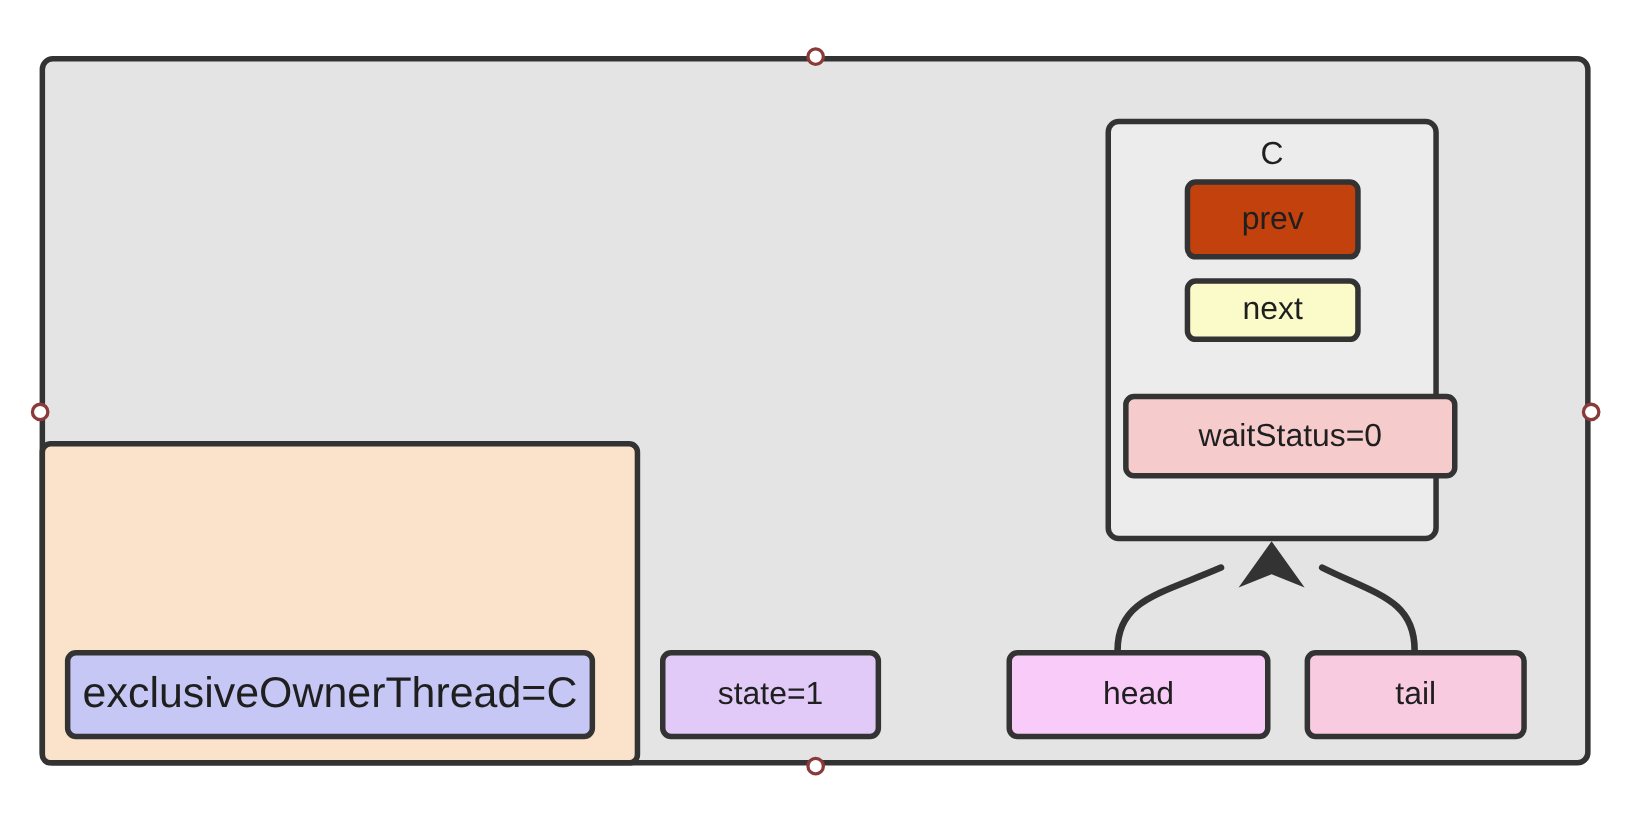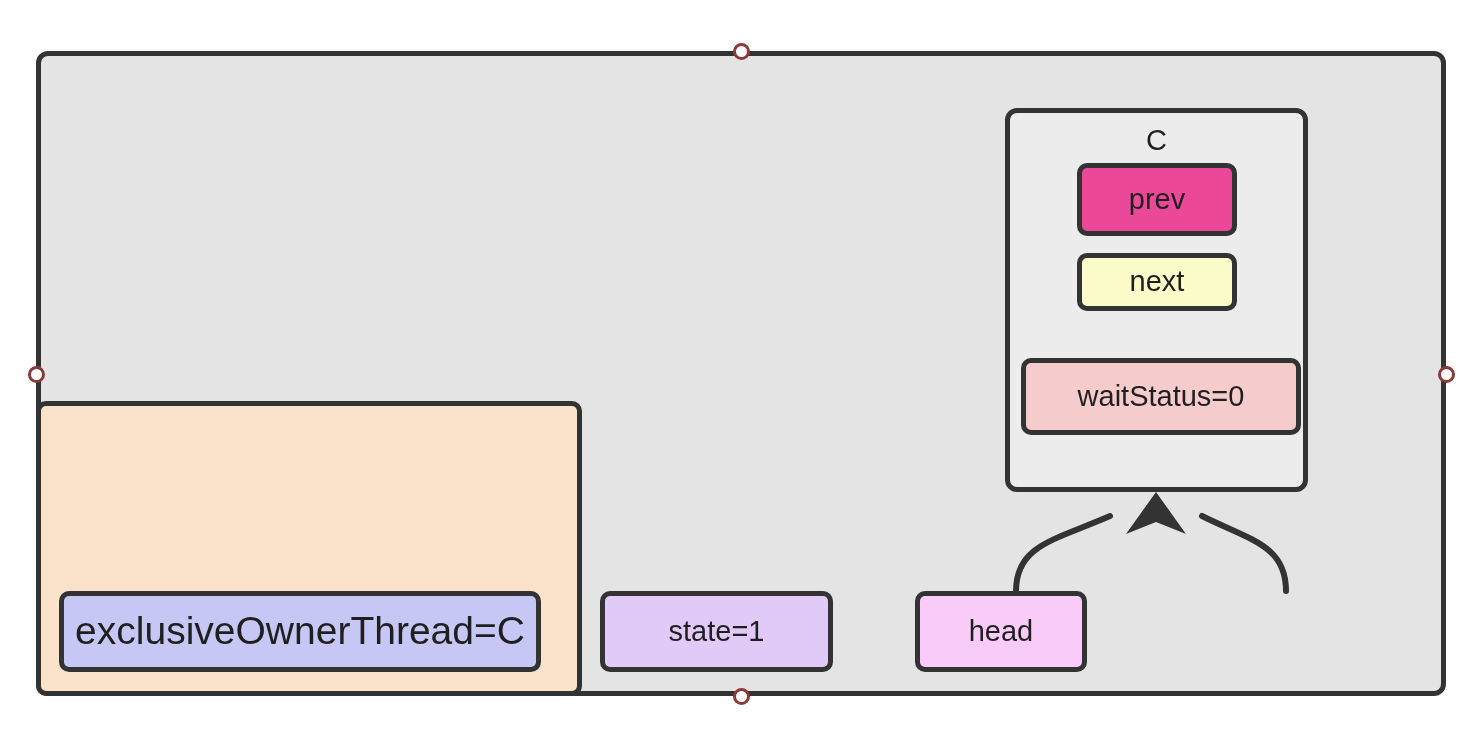--- a/index.html
+++ b/index.html
@@ -79,66 +79,66 @@
     font-size: 29px;
     color: #1f1f1f;
   }
 
   
   #prev-box {
     left: 1077px;
     top: 163px;
     width: 160px;
     height: 73px;
-    background: #ec4899;
+    background: #c2410c;
     font-size: 29px;
     z-index: 4;
   }
   #next-box {
     left: 1077px;
     top: 253px;
     width: 160px;
     height: 58px;
     background: #fbfbca;
     font-size: 29px;
     z-index: 4;
   }
   #waitstatus-box {
     left: 1021px;
     top: 358px;
-    width: 280px;
+    width: 304px;
     height: 77px;
     background: #f6cbcb;
     font-size: 29px;
     z-index: 4;
   }
 
   
   #exclusive-owner-thread-box {
     left: 59px;
     top: 591px;
     width: 482px;
     height: 81px;
     background: #c7c7f6;
     font-size: 39px;
     z-index: 5;
   }
   #state-box {
     left: 600px;
     top: 591px;
-    width: 233px;
+    width: 201px;
     height: 81px;
     background: #e1caf7;
     font-size: 29px;
     z-index: 5;
   }
   #head-box {
     left: 915px;
     top: 591px;
-    width: 172px;
+    width: 240px;
     height: 81px;
     background: #f9cbf8;
     font-size: 29px;
     z-index: 5;
   }
   #tail-box {
     left: 1186px;
     top: 591px;
     width: 202px;
     height: 81px;
@@ -198,19 +198,20 @@
     <path d="M 1286 591 C 1286 545 1250 540 1202 516" fill="none" stroke="#333333" stroke-width="6" stroke-linecap="round"></path>
     <polygon points="1156,492 1186,534 1156,522 1126,534" fill="#333333"></polygon>
   </svg>
 
   <div class="node" id="exclusive-owner-thread-box">exclusiveOwnerThread=C</div>
 
   <div class="node" id="state-box">state=1</div>
 
   <div class="node" id="head-box">head</div>
 
+  <div class="node" id="tail-box">tail</div>
 
   <div class="handle" id="handle-top"></div>
   <div class="handle" id="handle-bottom"></div>
   <div class="handle" id="handle-left"></div>
   <div class="handle" id="handle-right"></div>
 
 </div>
 
 </body></html>

